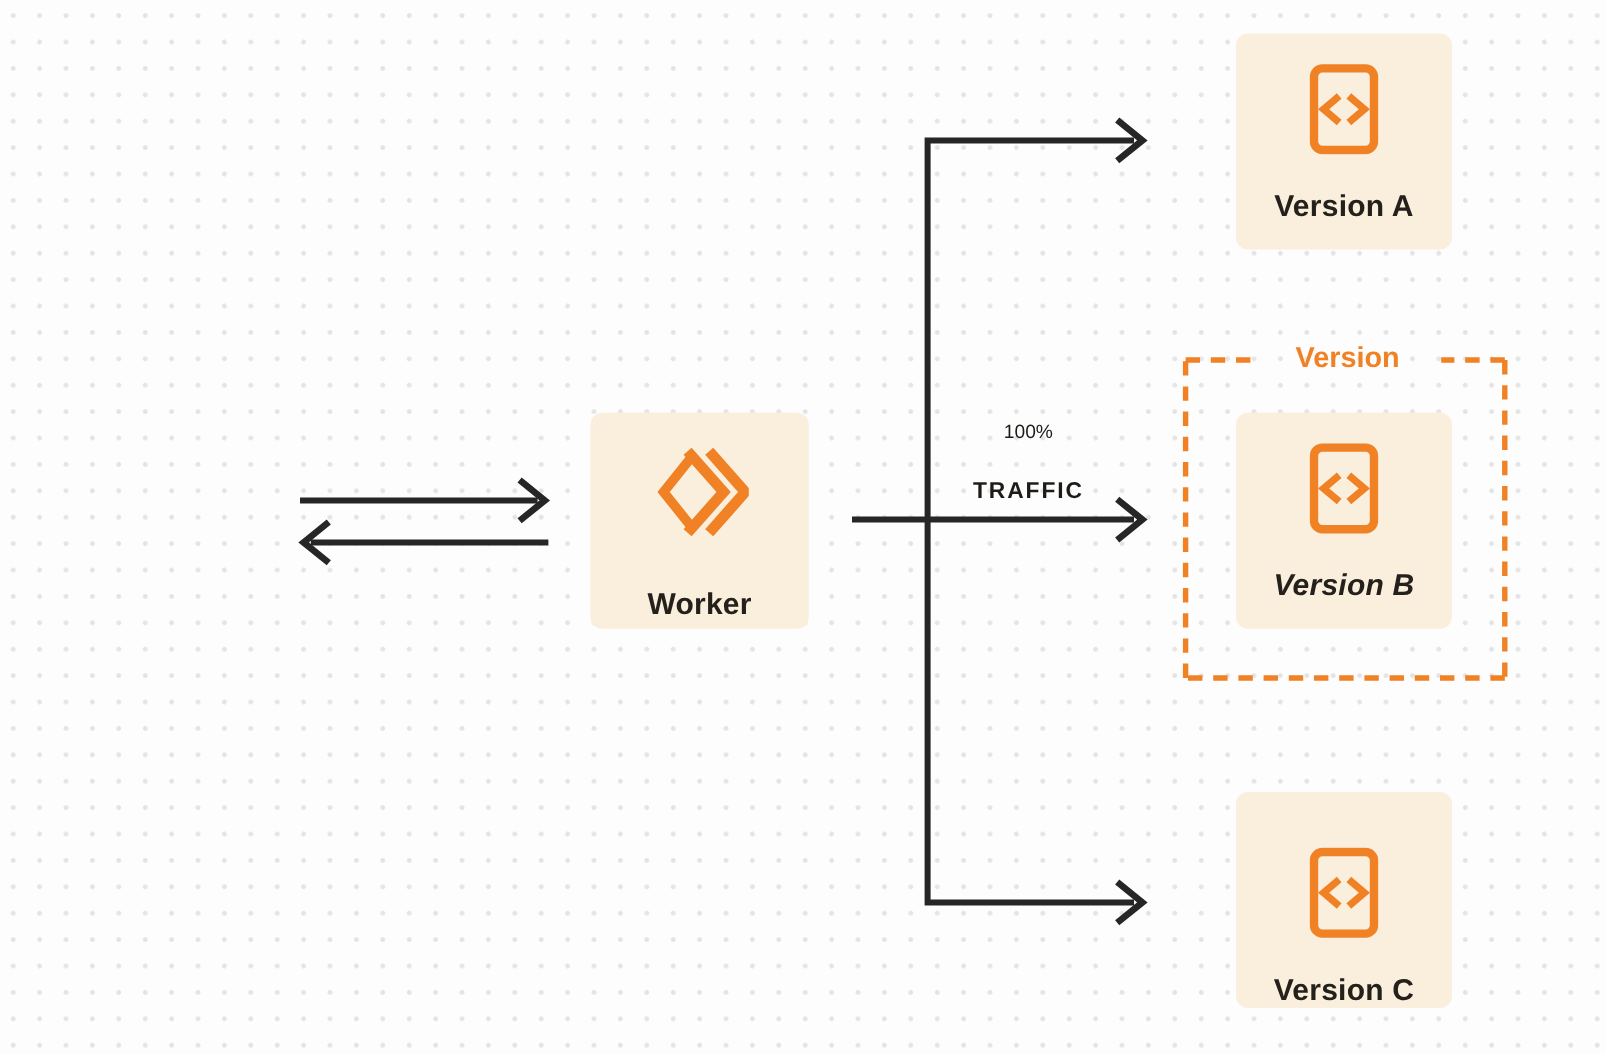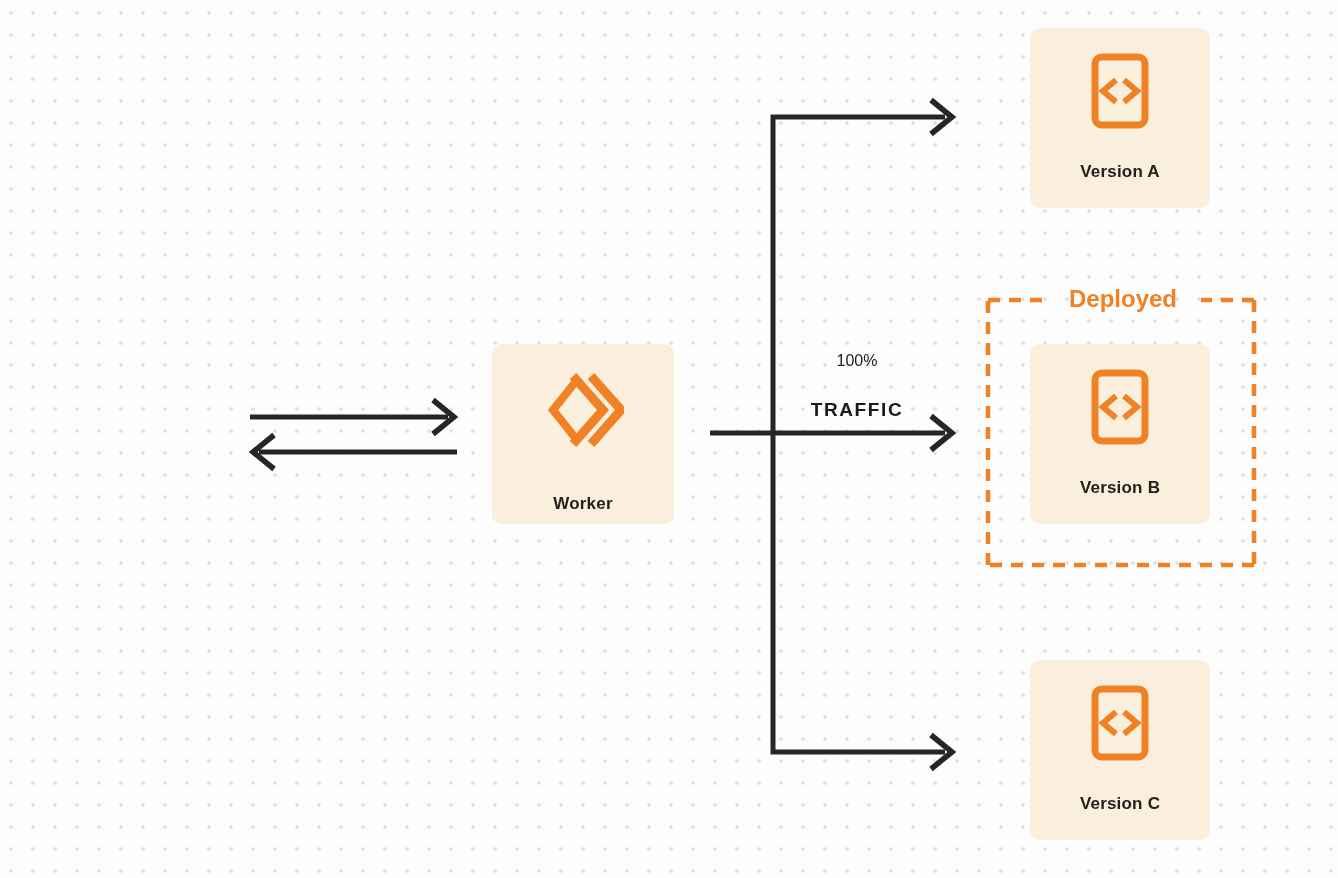--- a/index.html
+++ b/index.html
@@ -39,24 +39,24 @@
     display:flex;flex-direction:column;align-items:center;
   }
   .node-client{
     left:30px;top:344px;width:182px;height:180px;
     background:var(--client-box);
     justify-content:center;
   }
   .node-cream{background:var(--cream-box);}
   .node-worker{left:492px;top:344px;width:182px;height:180px;padding-top:29px;}
   .node-version-a{left:1030px;top:28px;width:180px;height:180px;padding-top:25px;}
-  .node-version-b{left:1030px;top:344px;width:180px;height:180px;padding-top:25px;}
-  .node-version-c{left:1030px;top:660px;width:180px;height:180px;padding-top:25px;}
+  .node-version-b{left:1030px;top:344px;width:180px;height:180px;padding-top:25px;font-style:italic;}
+  .node-version-c{left:1030px;top:660px;width:180px;height:180px;padding-top:25px;justify-content:flex-end;}
   .node-label{
-    font-size:17px;font-weight:700;color:var(--text);
+    font-size:25px;font-weight:700;color:var(--text);
     line-height:30px;letter-spacing:0.2px;white-space:nowrap;
   }
   .node-worker .node-label{margin-top:42px;}
   .version-label{margin-top:28px;}
   .workers-icon svg{display:block;}
   .logo-stroke{stroke:var(--orange);fill:none;stroke-linejoin:miter;stroke-linecap:butt;}
   .traffic-label{
     position:absolute;left:787px;top:350px;width:140px;
     text-align:center;color:#1E1B17;
   }
@@ -151,15 +151,15 @@
       </svg>
     </span>
     <div class="node-label version-label">Version C</div>
   </div>
 
   <div class="traffic-label">
     <div class="traffic-line1">100%</div>
     <div class="traffic-line2">TRAFFIC</div>
   </div>
 
-  <div class="deployed-label">Deployed</div>
+  <div class="deployed-label">Version</div>
 
 </div>
 
 </body></html>

